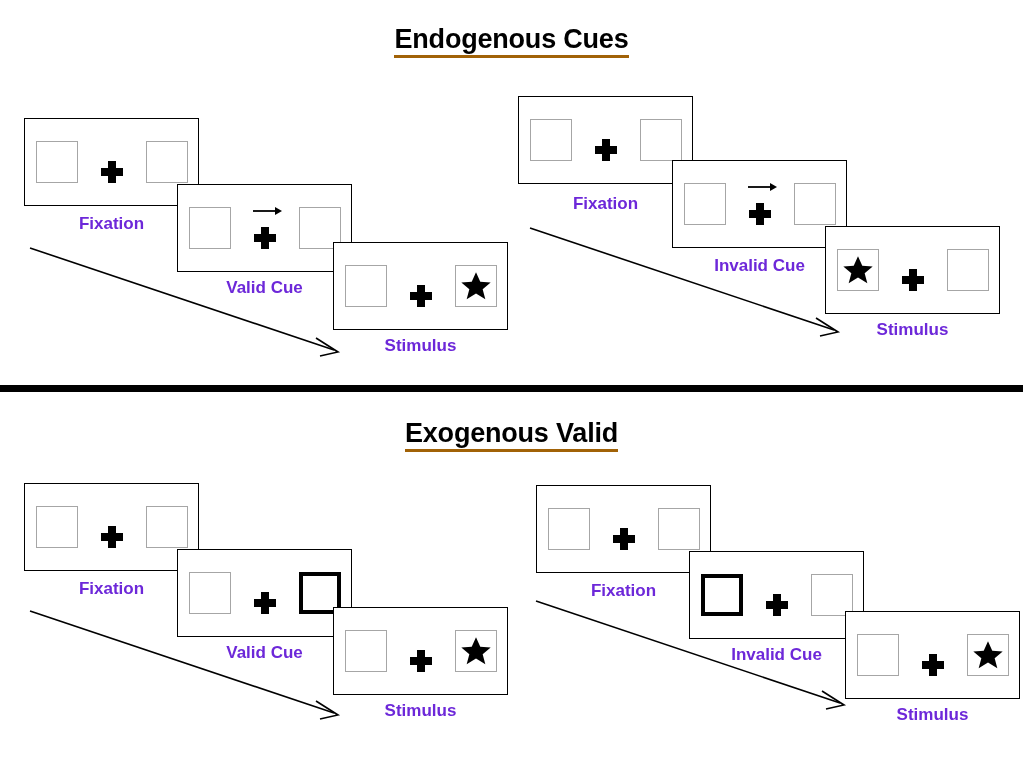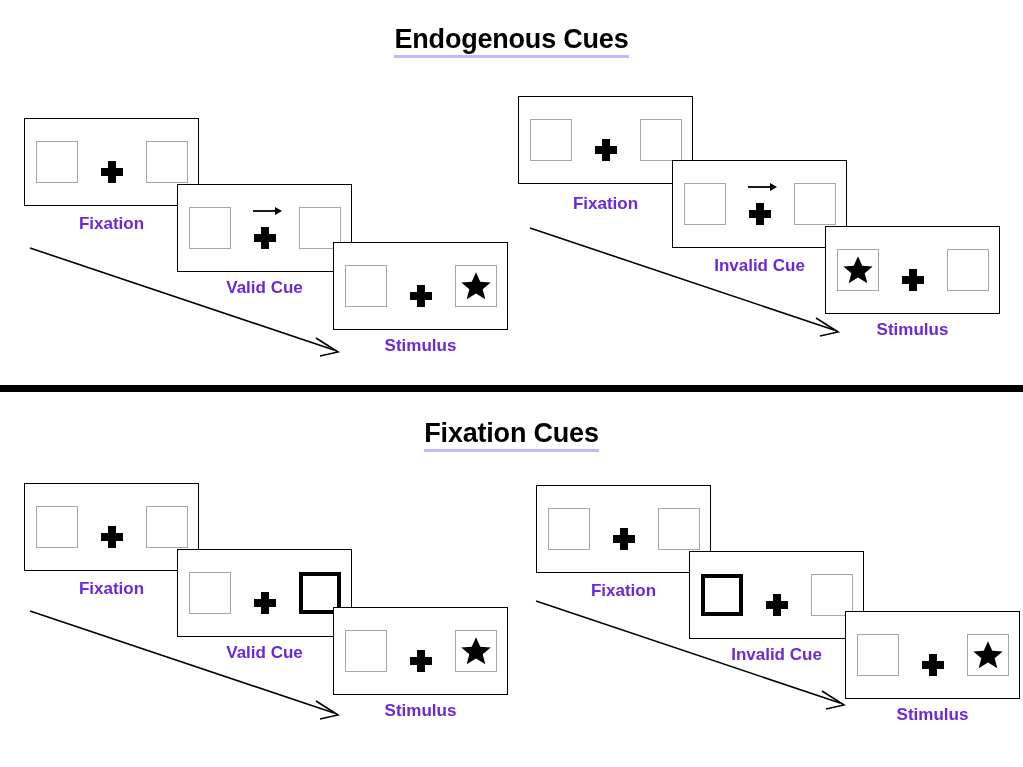--- a/index.html
+++ b/index.html
@@ -19,21 +19,21 @@
   .section-title {
     position: absolute;
     width: 100%;
     text-align: center;
     font-size: 27px;
     font-weight: bold;
     color: #000000;
     letter-spacing: -0.2px;
   }
   .section-title span {
-    border-bottom: 3px solid #c4b5fd;
+    border-bottom: 3px solid #a16207;
     padding-bottom: 1px;
   }
   #title-endogenous { top: 24px; }
   #title-exogenous  { top: 418px; }
 
   
   .divider {
     position: absolute;
     left: 0;
     width: 1023px;
@@ -274,21 +274,21 @@
       </div>
       <div class="box"></div>
     </div>
   </div>
   <div class="panel-label" style="left:313px; top:320px; width:175px;">Stimulus</div>
 </div>
 
 <div class="divider" id="divider-main"></div>
 
 <div class="section-title" id="title-exogenous">
-  <span>Fixation Cues</span>
+  <span>Exogenous Valid</span>
 </div>
 
 <div class="sequence" id="seq-exogenous-valid" style="left:0px; top:385px; width:520px; height:382px;">
 
   <svg class="time-arrow" style="left:28px; top:222px;" width="320" height="118" viewBox="0 0 320 118">
     <line x1="2" y1="4" x2="306" y2="106" stroke="#000000" stroke-width="1.6"></line>
     <polyline points="288,94 310,108 292,112" fill="none" stroke="#000000" stroke-width="1.6"></polyline>
   </svg>
 
   <div class="panel" style="left:24px; top:98px; width:175px; height:88px;">

